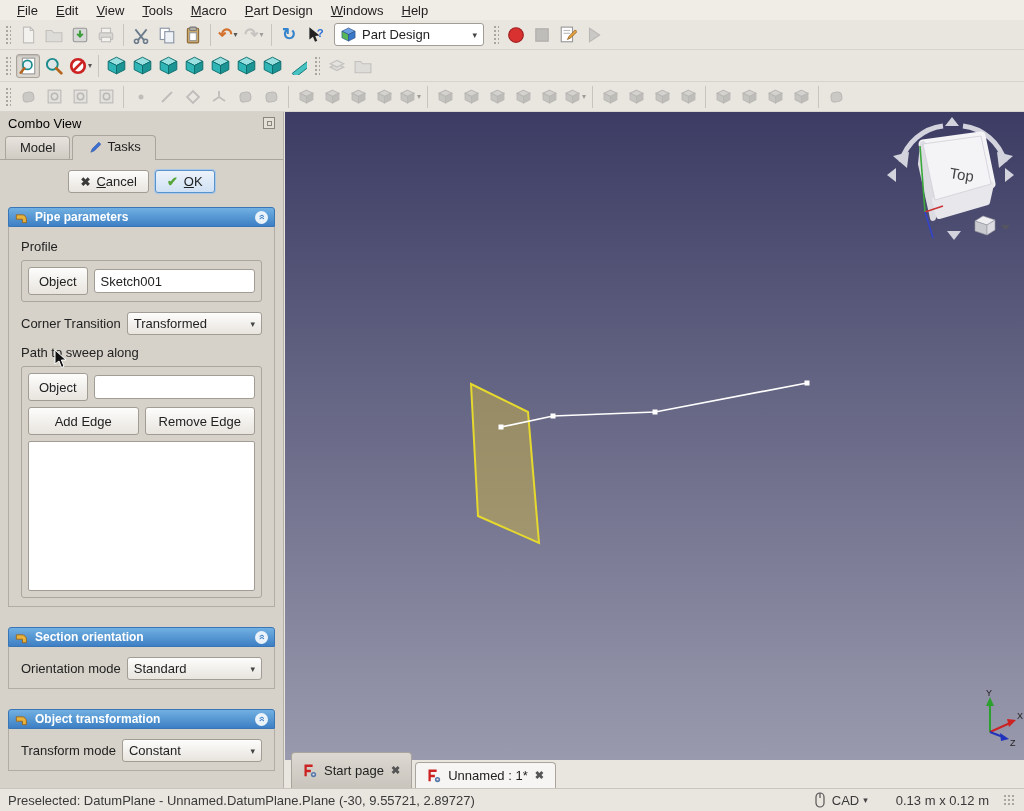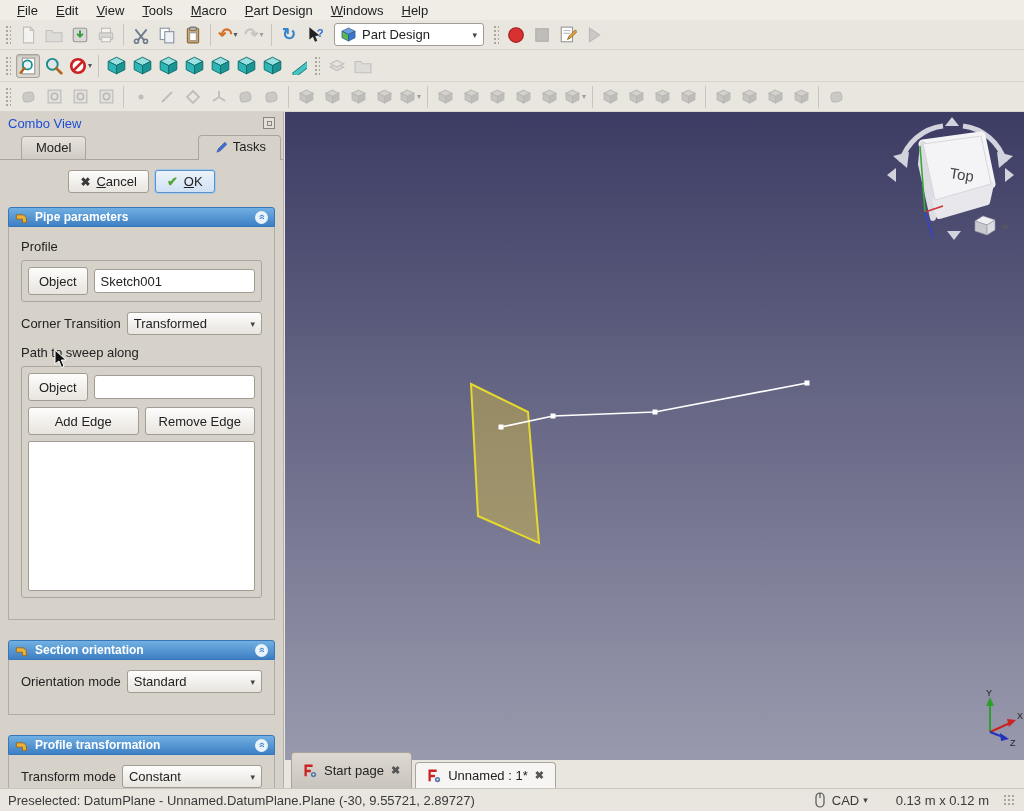--- a/index.html
+++ b/index.html
@@ -19,41 +19,41 @@
   .tglyph{font-size:17px;font-weight:bold;line-height:1;}
   .tcaret{font-size:8px;color:#555;margin-left:1px;}
   .tsep{width:1px;height:22px;background:#c9c5bd;margin:0 4px;}
   .tgrip{width:6px;height:20px;margin:0 4px 0 3px;
     background-image:radial-gradient(circle,#aaa69e 1px,transparent 1.2px);background-size:4px 4px;}
   .wbcombo{display:flex;align-items:center;gap:6px;background:#fff;border:1px solid #a19d95;border-radius:3px;
     height:23px;width:150px;padding:0 6px;margin:0 6px;}
   .cb-caret{margin-left:auto;font-size:9px;color:#444;}
   
   .combo-view{position:absolute;left:0;top:112px;width:284px;height:676px;background:#d6d2c9;border-right:1px solid #b5b1a9;}
-  .cv-title{height:22px;display:flex;align-items:center;justify-content:space-between;padding:0 8px;color:#1d4ed8;}
+  .cv-title{height:22px;display:flex;align-items:center;justify-content:space-between;padding:0 8px;color:#000000;}
   .float-btn{width:12px;height:12px;border:1px solid #8a867e;display:grid;place-items:center;background:#e4e0d8;}
   .float-btn i{width:5px;height:5px;border:1px solid #8a867e;display:block;}
-  .cv-tabs{display:flex;align-items:flex-end;height:26px;padding-left:21px;border-bottom:1px solid #a9a59c;justify-content:space-between;}
+  .cv-tabs{display:flex;align-items:flex-end;height:26px;padding-left:5px;border-bottom:1px solid #a9a59c;}
   .cv-tab{display:flex;align-items:center;gap:6px;padding:3px 14px 4px;margin-right:2px;border:1px solid #a9a59c;border-bottom:none;
     border-radius:4px 4px 0 0;background:linear-gradient(#e8e4dd,#cfcbc3);}
   .cv-tab.active{background:#d6d2c9;position:relative;margin-bottom:-1px;padding-bottom:6px;}
   .cv-content{position:absolute;top:49px;left:0;right:0;bottom:0;}
   .dlg-buttons{display:flex;justify-content:center;gap:6px;margin:9px 0 14px;}
   .btn{display:inline-flex;align-items:center;gap:6px;height:23px;padding:2px 11px;border:1px solid #a19d95;border-radius:3px;
     background:linear-gradient(#fdfdfc,#e8e4de);font-size:13px;}
   .btn.ok{background:linear-gradient(#ecf3fb,#d0e1f4);border-color:#5a92cc;box-shadow:0 0 0 1px #a9c8e8;}
   .x-glyph{color:#3a3a3a;font-weight:bold;font-size:12px;}
   .check-glyph{color:#57a639;font-weight:bold;font-size:13px;}
   .section{margin:0 8px 20px;}
   .sec-header{height:20px;display:flex;align-items:center;gap:6px;padding:0 6px;color:#fff;font-weight:bold;font-size:12px;
     background:linear-gradient(#71b0e2,#3d7fc4);border:1px solid #3a76b5;border-radius:3px 3px 0 0;}
   .collapse{margin-left:auto;width:13px;height:13px;border-radius:50%;background:#eaf2fa;color:#3d7fc4;
     display:flex;align-items:center;justify-content:center;}
   .collapse .chev{display:inline-block;transform:rotate(-90deg);font-size:10px;font-weight:bold;line-height:1;}
-  .sec-body{border:1px solid #b1ada5;border-top:none;background:#d6d2c9;padding:10px 12px 21px;}
+  .sec-body{border:1px solid #b1ada5;border-top:none;background:#d6d2c9;padding:10px 12px 8px;}
   .lbl{margin:2px 0 6px;}
   .group-frame{border:1px solid #aaa69e;border-radius:3px;padding:6px;}
   .field-row{display:flex;gap:6px;align-items:center;}
   .pbtn{display:flex;align-items:center;justify-content:center;height:28px;padding:0 10px;border:1px solid #a19d95;border-radius:3px;
     background:linear-gradient(#fdfdfc,#e8e4de);white-space:nowrap;}
   .text-input{flex:1;height:24px;background:#fff;border:1px solid #a19d95;border-radius:3px;padding:0 6px;display:flex;align-items:center;}
   .combobox{display:flex;align-items:center;height:23px;background:linear-gradient(#fdfdfc,#e8e4de);
     border:1px solid #a19d95;border-radius:3px;padding:0 6px;flex:1;}
   .listbox{height:150px;background:#fff;border:1px solid #a19d95;border-radius:2px;margin-top:6px;}
   .mt6{margin-top:6px;justify-content:center;} .mt10{margin-top:10px;}
@@ -706,21 +706,21 @@
       </div>
     </div>
 
     <div class="section">
       <div class="sec-header">
         <span class="ticon">
           <svg width="14" height="14" viewBox="0 0 16 16">
             <path d="M1.5,5.5 h6.5 a5,5 0 0 1 5,5 v4 h-4.5 v-4 h-7 z" fill="#e8b33d" stroke="#93611d" stroke-width="1"></path>
           </svg>
         </span>
-        <span>Profile transformation</span>
+        <span>Object transformation</span>
         <span class="collapse">
             <span class="chev">»</span>
           </span>
       </div>
       <div class="sec-body">
         <div class="field-row">
           <span style="white-space:nowrap;">Transform mode</span>
           <div class="combobox">
             <span>Constant</span>
             <span class="cb-caret">▾</span>

